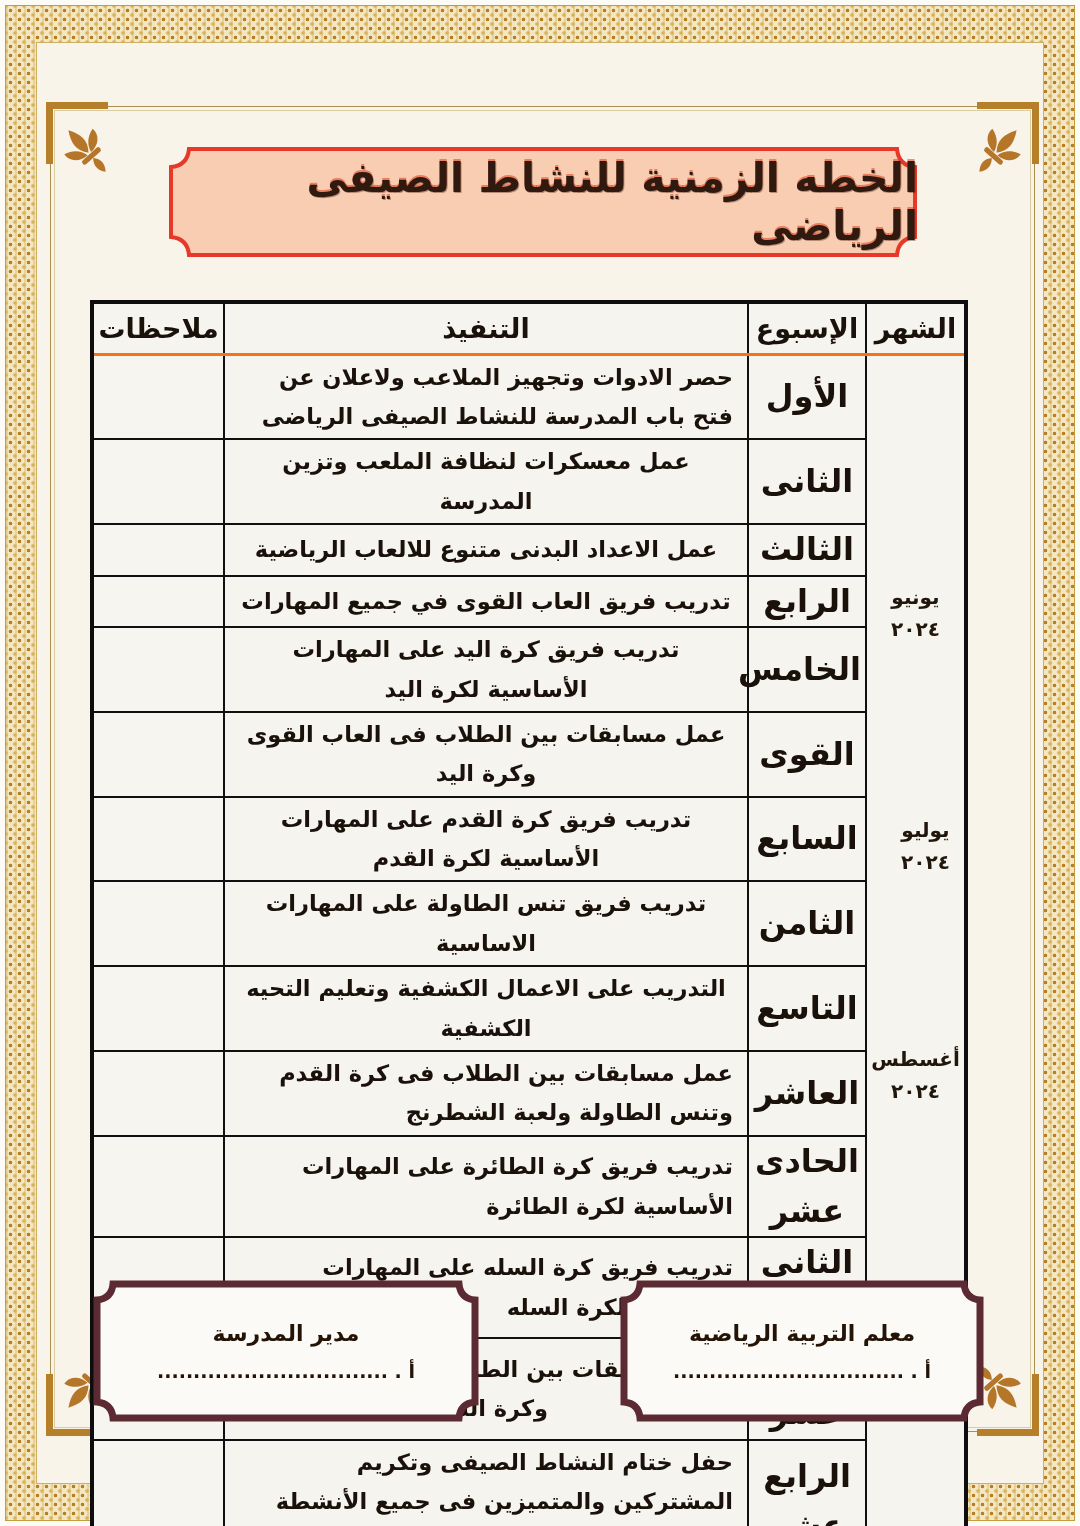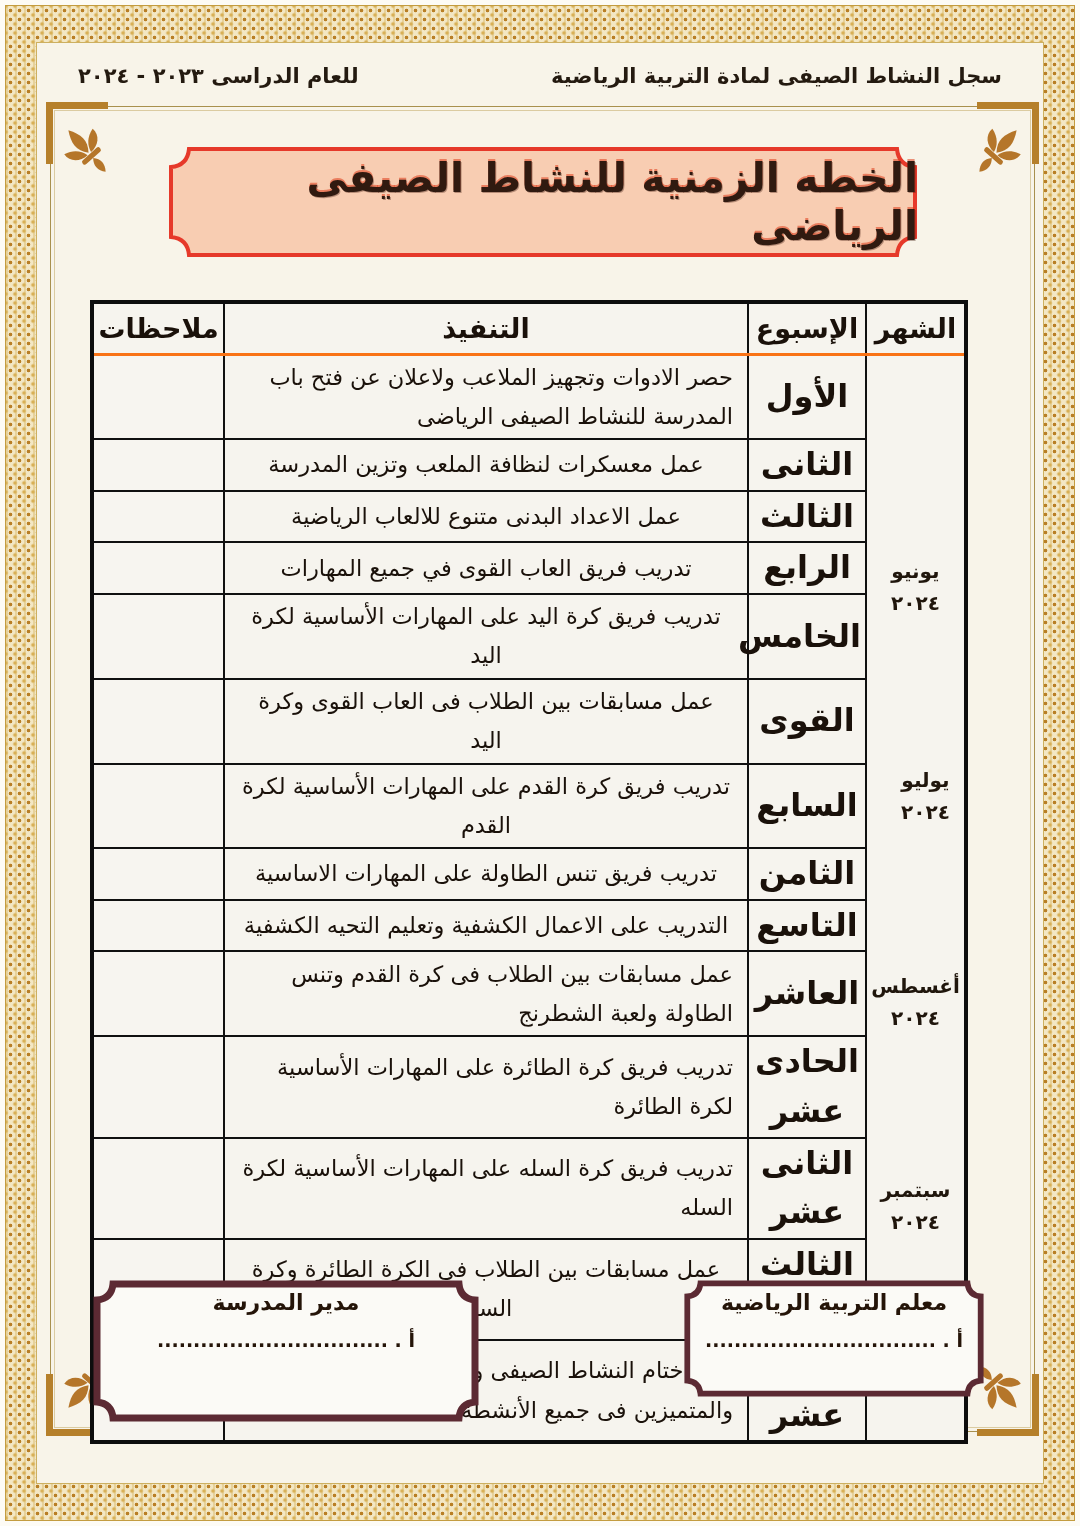--- a/index.html
+++ b/index.html
@@ -59,35 +59,35 @@
     position:absolute; left:90px; top:300px; width:874px;
     border-collapse:collapse; direction:rtl;
     background:#f6f4ee; table-layout:fixed;
   }
   table.schedule th, table.schedule td { border:2px solid #101010; vertical-align:middle; color:#1a110a; }
   table.schedule { border:4px solid #0d0d0d; }
   table.schedule th { height:52px; font-size:27px; font-weight:900; border-bottom:3px solid #f97316; }
   col.c-month { width:100px; } col.c-week { width:118px; } col.c-exec { width:524px; } col.c-notes { width:132px; }
   tr.h-sm { height:44px; } tr.h-lg { height:85px; }
   td.week { text-align:center; font-size:32px; font-weight:900; line-height:1.55; padding:0 4px; }
-  td.task { font-size:22.5px; font-weight:400; padding:2px 14px; line-height:1.75; text-align:center; }
+  td.task { font-size:22.5px; font-weight:700; padding:2px 14px; line-height:1.75; text-align:center; }
   tr.align-start td.task { text-align:right; }
   td.notes-cell { background:#f7f5f0; }
   td.month-cell { position:relative; background:#f6f4ee; }
   .month-label { position:absolute; width:100%; right:0; transform:translateY(-50%); text-align:center;
                  font-size:20px; font-weight:900; color:#20160c; line-height:1.6; }
   .month-label:nth-of-type(1){ top:21.3%; } .month-label:nth-of-type(2){ top:40.6%;padding-left:20px; }
   .month-label:nth-of-type(3){ top:59.6%;margin-left:12px; } .month-label:nth-of-type(4){ top:78.4%; }
 
   
   .sig-plaque { position:absolute; top:1280px; height:142px; }
-  .sig-teacher { right:96px; width:300px; }
+  .sig-teacher { right:96px; width:364px; }
   .sig-principal { left:93px; width:386px; }
   .sig-plaque svg { position:absolute; inset:0; }
-  .sig-inner { position:absolute; inset:10px 18px; display:flex; flex-direction:column; 
+  .sig-inner { position:absolute; inset:10px 18px; display:flex; flex-direction:column; justify-content:center;
                align-items:center; gap:14px; color:#241408; }
   .sig-title { font-size:22px; font-weight:900; }
   .sig-line  { font-size:19px; font-weight:bold; letter-spacing:1px; direction:rtl; }
 </style>
 </head>
 <body>
 
 <svg width="0" height="0" style="position:absolute">
   <defs>
     <symbol id="fleur-sym" viewBox="0 0 100 100">
@@ -98,22 +98,20 @@
       <path d="M50 66 C59 76 59 87 50 98 C41 87 41 76 50 66 Z"></path>
     </symbol>
   </defs>
 </svg>
 
 <div class="sheet">
 
   <div class="pattern-band"></div>
   <div class="inner-page"></div>
 
-  <div class="top-header-right">سجل النشاط الصيفى لمادة التربية الرياضية</div>
-  <div class="top-header-left">للعام الدراسى ٢٠٢٣ - ٢٠٢٤</div>
 
   <div class="gold-frame"></div>
   <div class="corner-bracket cb-tl"></div>
   <div class="corner-bracket cb-tr"></div>
   <div class="corner-bracket cb-bl"></div>
   <div class="corner-bracket cb-br"></div>
 
   <div class="fleur fl-tl"><svg>
         <use href="#fleur-sym"></use>
       </svg></div>

